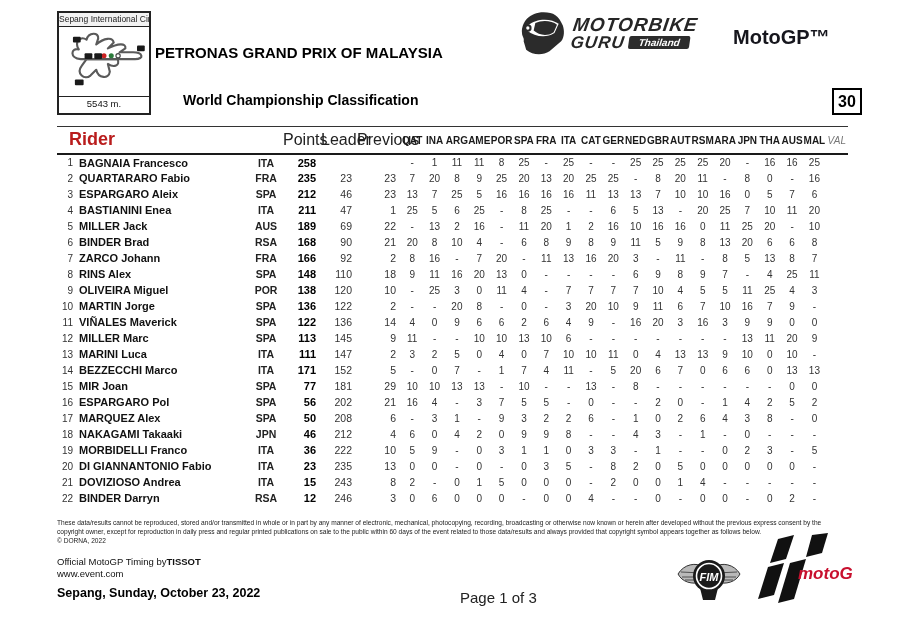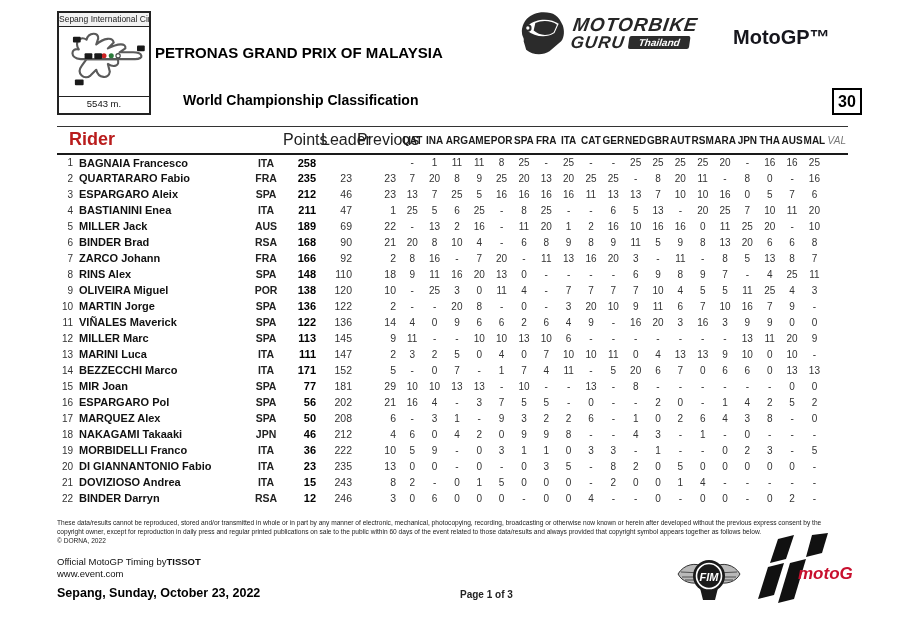--- a/index.html
+++ b/index.html
@@ -49,21 +49,21 @@
   .td-gap { text-align:right; padding-right:5px; color:#333; }
   .td-race { text-align:center; font-size:10px; color:#333; }
 
   
   .disclaimer { position:absolute; left:57px; top:519px; width:791px; font-size:6.6px; line-height:8.5px; color:#222; }
   .copyright { position:absolute; left:57px; top:537px; font-size:6.6px; color:#222; }
   .timing-line { position:absolute; left:57px; top:556px; font-size:9.5px; color:#111; }
   .timing-line b { font-weight:bold; }
   .website { position:absolute; left:57px; top:568px; font-size:9.5px; color:#111; }
   .date-line { position:absolute; left:57px; top:586px; font-size:12.5px; font-weight:bold; color:#000; }
-  .page-info { position:absolute; left:460px; top:589px; font-size:10px; color:#222;font-weight:bold; }
+  .page-info { position:absolute; left:460px; top:589px; font-size:15px; color:#222; }
   .fim-wrap { position:absolute; left:676px; top:552px; }
   .mgp-wrap { position:absolute; left:748px; top:533px; }
 </style>
 </head>
 <body>
 
 <div class="page">
 
   <div class="track-box">
     <div class="track-title">Sepang International Circuit</div>

